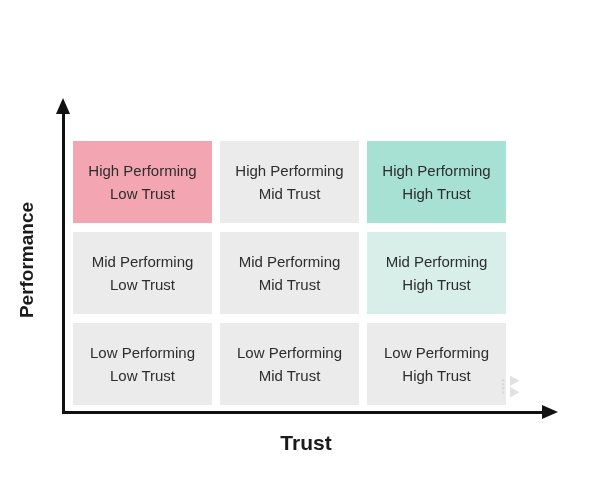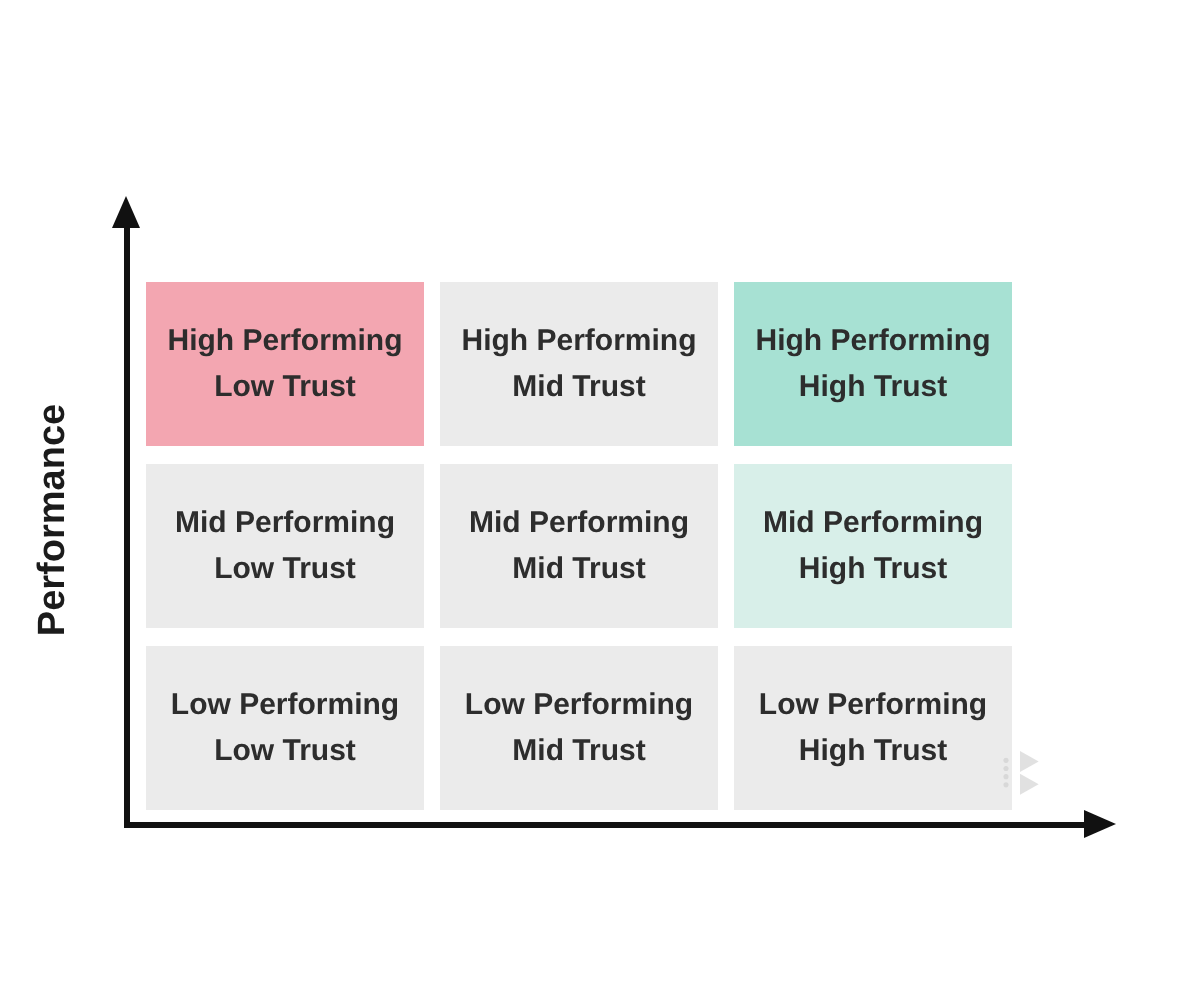--- a/index.html
+++ b/index.html
@@ -95,21 +95,21 @@
     column-gap: 8px;
     row-gap: 9px;
   }
   .cell {
     display: flex;
     flex-direction: column;
     align-items: center;
     justify-content: center;
     text-align: center;
     font-size: 15px;
-    font-weight: 700;
+    font-weight: 400;
     line-height: 23px;
     color: #2d2d2d;
     background: #ebebeb;
   }
   .cell span { display: block; }
   
   .watermark {
     position: absolute;
     left: 496px;
     top: 372px;
@@ -124,20 +124,21 @@
 
 <div class="canvas">
 
 
   <div class="y-axis-line"></div>
   <div class="y-axis-arrow"></div>
   <div class="x-axis-line"></div>
   <div class="x-axis-arrow"></div>
 
   <div class="y-label">Performance</div>
+  <div class="x-label">Trust</div>
 
   <div class="grid">
     <div class="cell" style="background-color: rgb(243, 166, 177);">
       <span>High Performing</span>
       <span>Low Trust</span>
     </div>
     <div class="cell" style="background-color: rgb(235, 235, 235);">
       <span>High Performing</span>
       <span>Mid Trust</span>
     </div>

